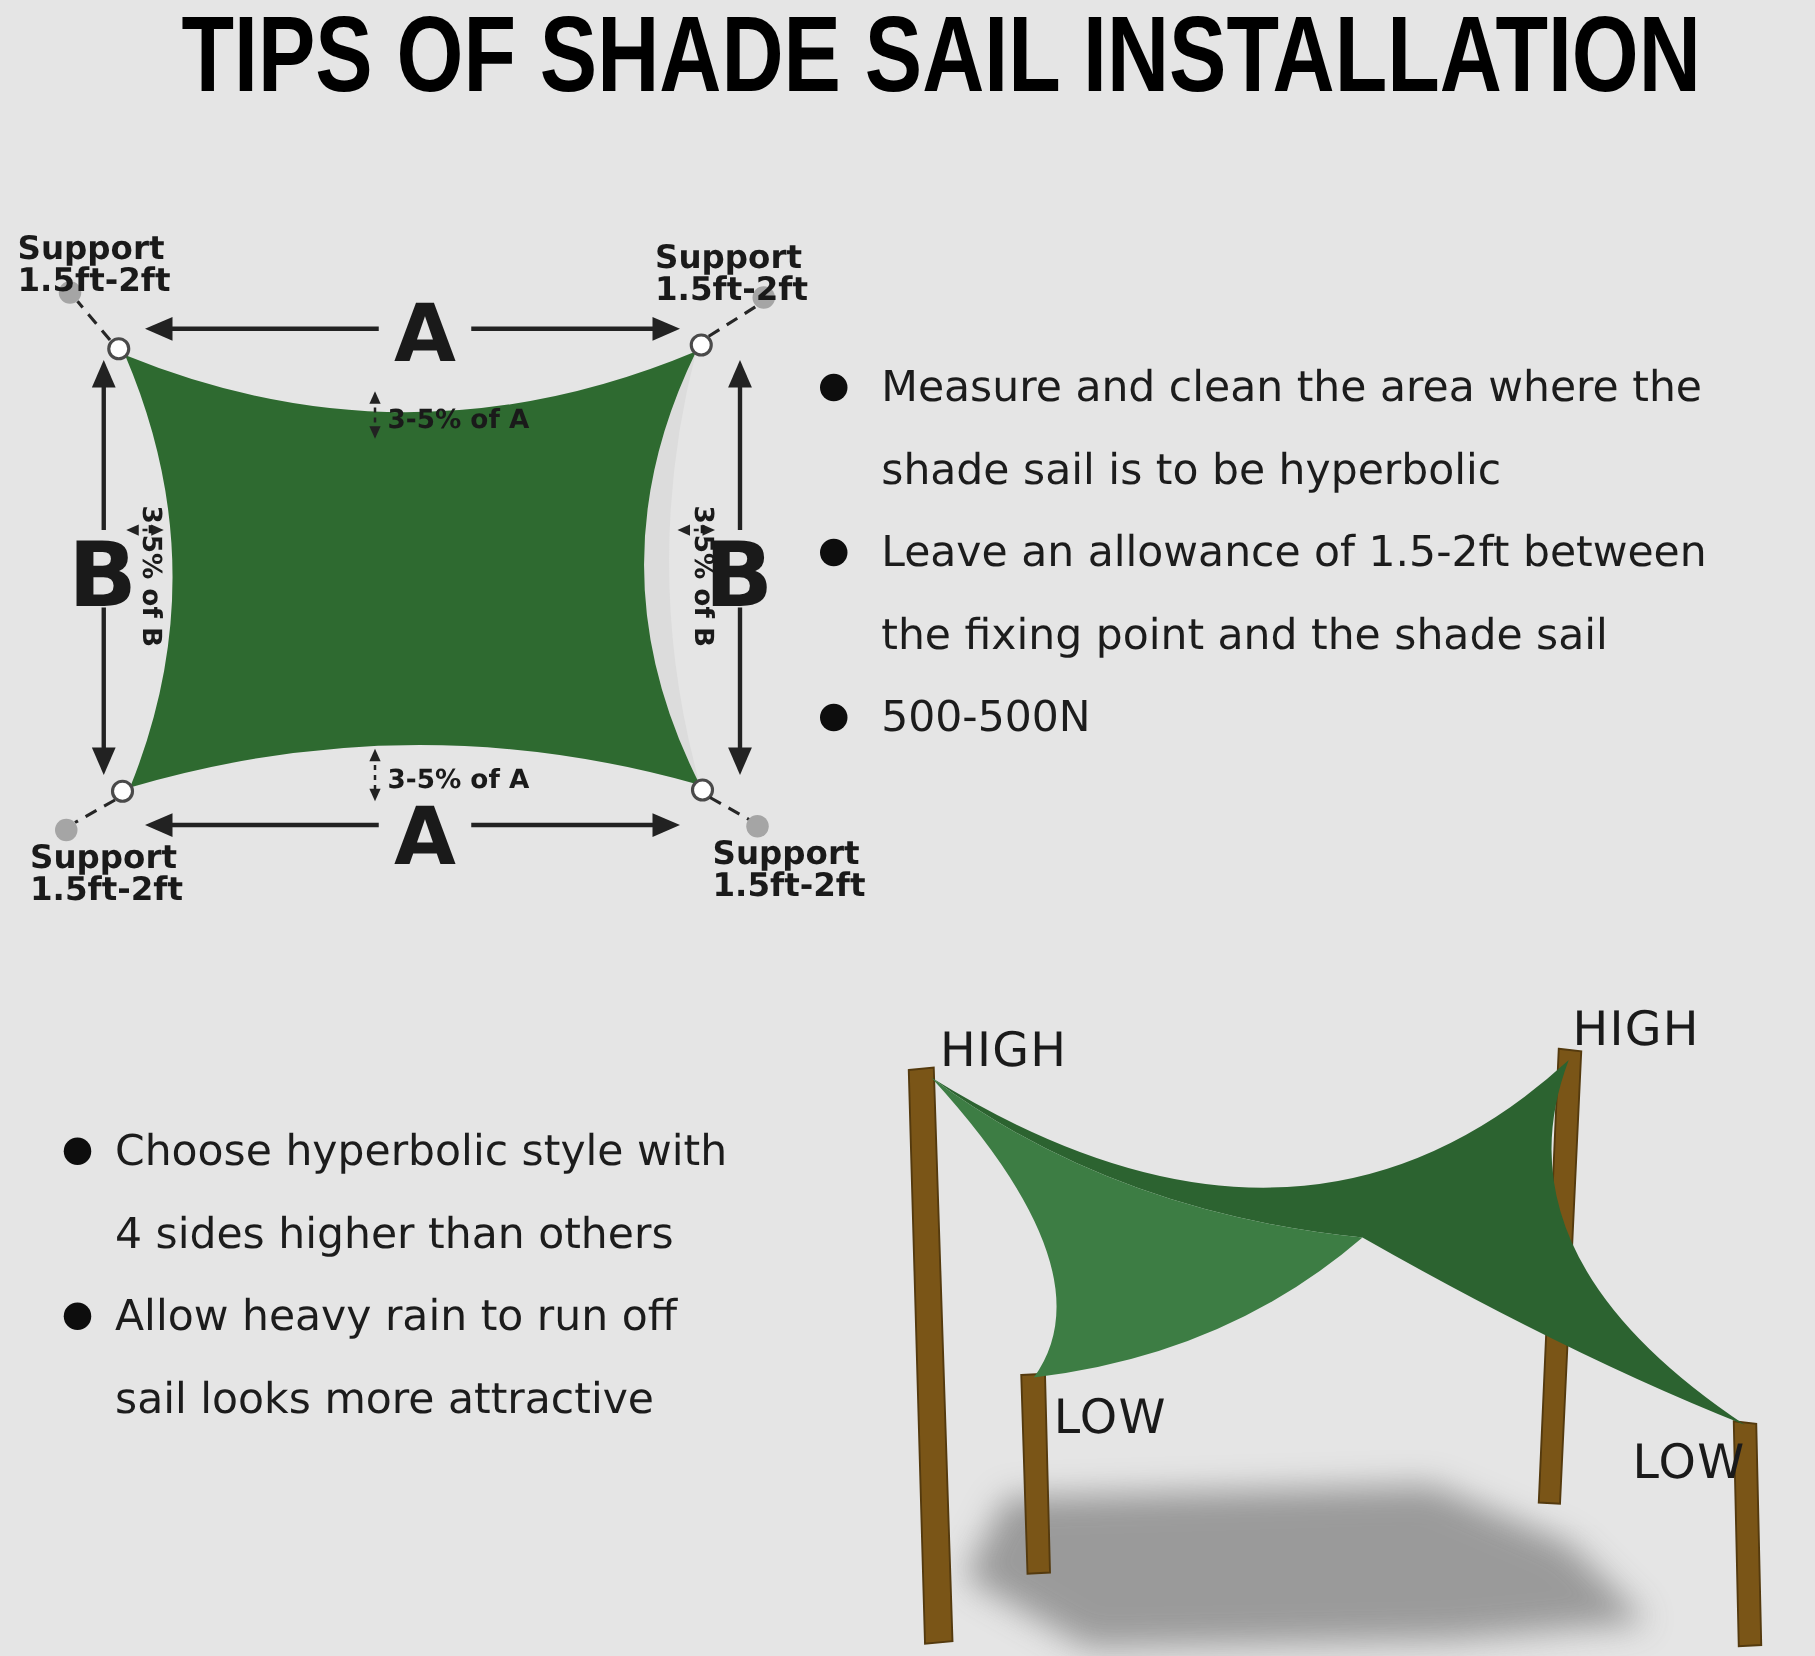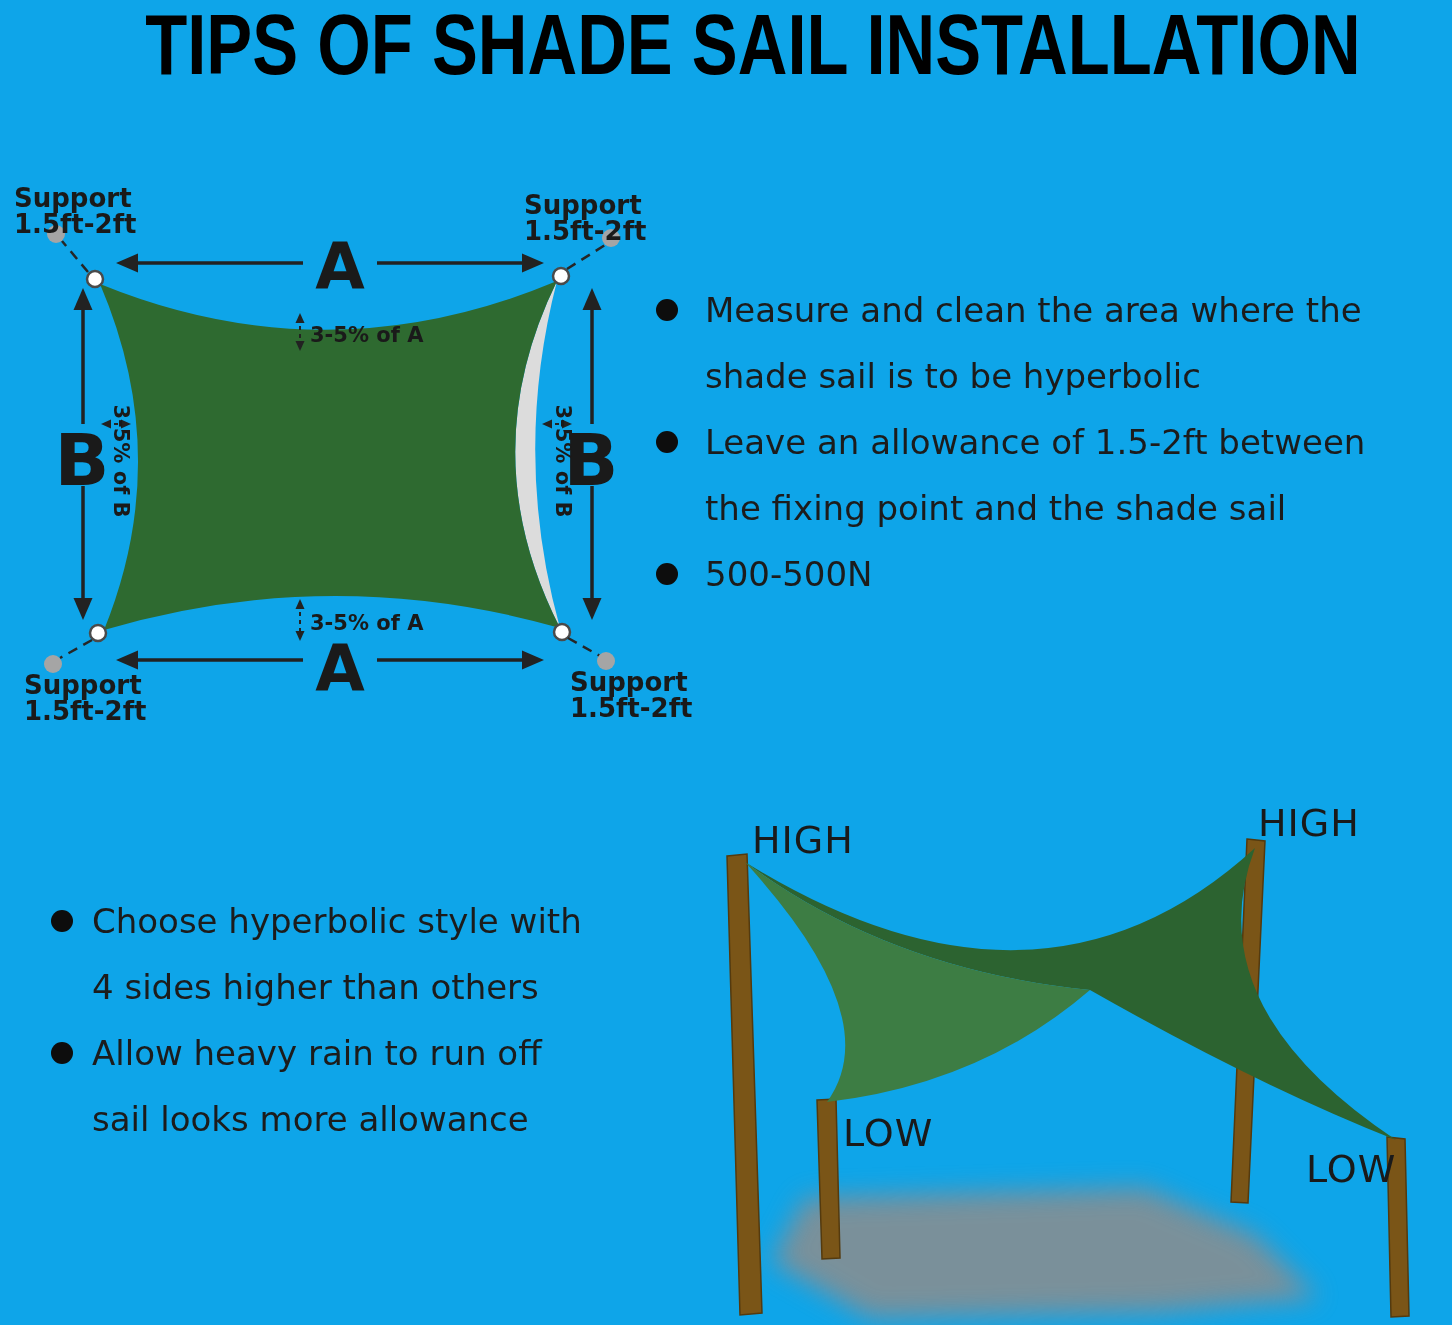--- a/index.html
+++ b/index.html
@@ -1,17 +1,17 @@
 <!DOCTYPE html>
 <html><head>
 <meta charset="utf-8">
 <style>
   html,body{margin:0;padding:0;background:#ffffff;}
   #stage{
-    position:relative;width:1452px;height:1325px;background:#0ea5e9;overflow:hidden;
+    position:relative;width:1452px;height:1325px;background:#e5e5e5;overflow:hidden;
     font-family:"DejaVu Sans","Liberation Sans",sans-serif;color:#1c1c1c;
   }
   .title{
     position:absolute;top:2px;left:0;width:1452px;height:84px;line-height:84px;
     text-align:center;font-family:"Liberation Sans",sans-serif;font-weight:bold;
     font-size:86px;color:#000;transform:scaleX(0.80);transform-origin:50% 0;
     white-space:nowrap;letter-spacing:0px;
   }
   .tips{position:absolute;font-size:34px;line-height:66px;color:#1c1c1c;}
   .tips-right{left:648px;top:277px;width:800px;}
@@ -149,21 +149,21 @@
       <span class="tip-dot"></span>
       <div class="tip-lines">
         <div>Choose hyperbolic style with</div>
         <div>4 sides higher than others</div>
       </div>
     </div>
     <div class="tip-item">
       <span class="tip-dot"></span>
       <div class="tip-lines">
         <div>Allow heavy rain to run off</div>
-        <div>sail looks more allowance</div>
+        <div>sail looks more attractive</div>
       </div>
     </div>
   </div>
 
   <svg style="left:640px;top:780px;" width="812" height="545" viewBox="640 780 812 545">
     <defs>
       <filter id="soft" x="-30%" y="-30%" width="160%" height="160%">
         <feGaussianBlur stdDeviation="13"></feGaussianBlur>
       </filter>
     </defs>

